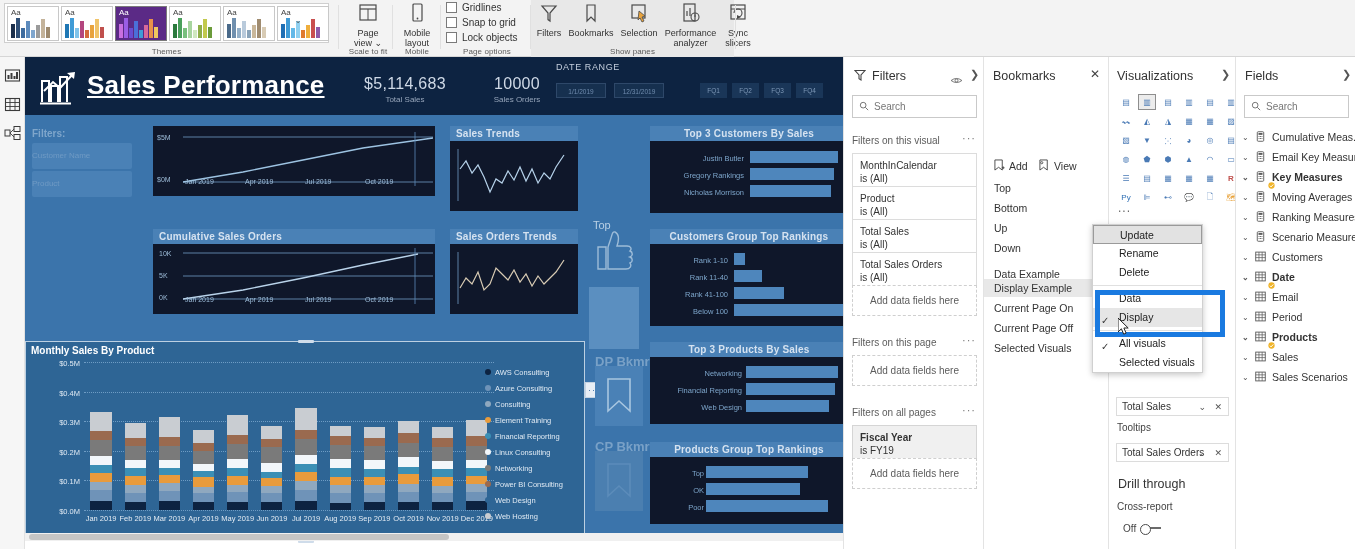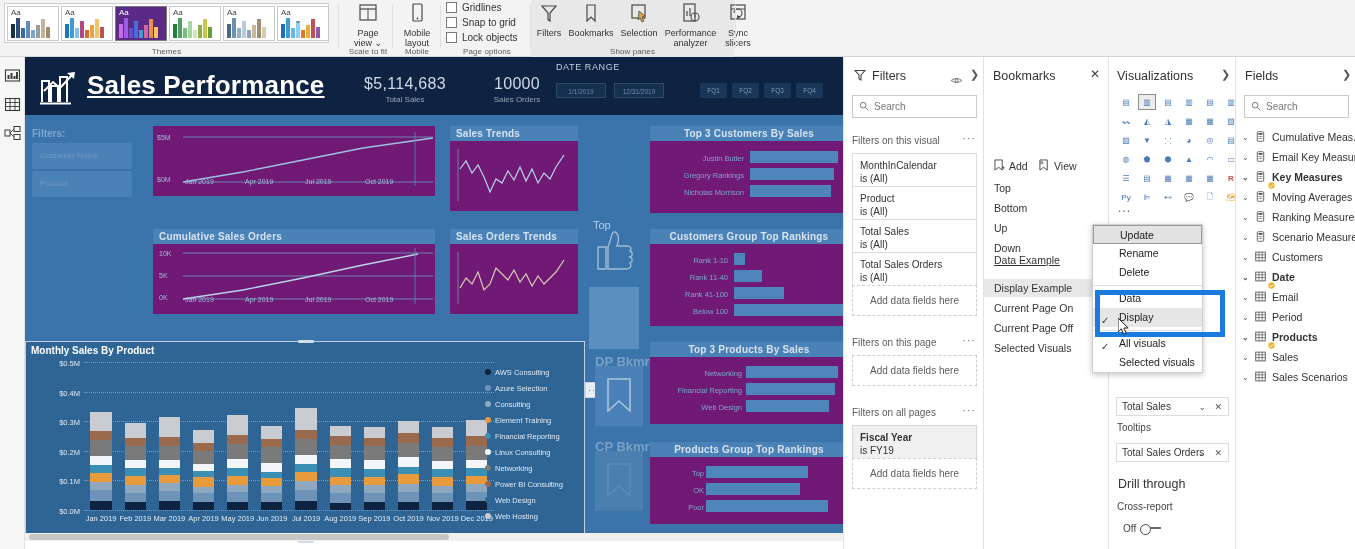--- a/index.html
+++ b/index.html
@@ -93,26 +93,26 @@
   .q-btn {
     position:absolute; top:83px; width:27px; height:15px; background:#1a3658;
     font-size:6.5px; color:#7d97b6; text-align:center; line-height:15px; cursor:pointer;
   }
 
   .panel { position:absolute; }
   .panel-hd {
     font-size:10px; color:#d5e2f0; font-weight:bold;
     background:#4a81b6; padding:2px 6px; letter-spacing:.2px;
   }
-  .panel-bd { background:#701a75; }
+  .panel-bd { background:#0f172a; }
 
   .filt-lbl { position:absolute; left:32px; top:131px; font-size:10px; font-weight:bold; color:#7fa6cb; }
   .slicer {
     position:absolute; left:32px; width:100px; height:26px; background:#4a81b6;
-    border-radius:2px; font-size:8px; color:#6f9ac4; line-height:26px; padding-left:8px; cursor:pointer;
+    border-radius:2px; font-size:8px; color:#6f9ac4; line-height:26px; padding-left:0; cursor:pointer;
   }
 
   .axis-t { position:absolute; font-size:7px; color:#9dbcd8; }
   .hbar-lbl { position:absolute; font-size:7.5px; color:#7da5ca; text-align:right; }
   .hbar { position:absolute; height:13px; background:#4e86bc; }
 
   .vis-icons {
     position:absolute; left:518px; top:325px; display:flex; gap:3px;
   }
   .vis-ic {
@@ -783,21 +783,21 @@
       <div class="xlab" style="left: 396.667px; width: 40.1667px;">Nov 2019</div>
       <div class="xlab" style="left: 430.833px; width: 40.1667px;">Dec 2019</div>
     </div>
   <div class="legend" id="legend">
       <div class="lg-row">
         <span class="lg-dot" style="background: rgb(13, 35, 65);"></span>
         <span>AWS Consulting</span>
       </div>
       <div class="lg-row">
         <span class="lg-dot" style="background: rgb(111, 147, 184);"></span>
-        <span>Azure Selection</span>
+        <span>Azure Consulting</span>
       </div>
       <div class="lg-row">
         <span class="lg-dot" style="background: rgb(143, 168, 191);"></span>
         <span>Consulting</span>
       </div>
       <div class="lg-row">
         <span class="lg-dot" style="background: rgb(232, 155, 60);"></span>
         <span>Element Training</span>
       </div>
       <div class="lg-row">
@@ -912,21 +912,21 @@
           </svg>
       </span>
       <span>View</span>
     </div>
 
     <div id="bookmark-list" style="position:absolute; left:0; top:122px; width:125px;">
         <div class="bmk-item" style="top: 0px; position: absolute;">Top</div>
         <div class="bmk-item" style="top: 20px; position: absolute;">Bottom</div>
         <div class="bmk-item" style="top: 40px; position: absolute;">Up</div>
         <div class="bmk-item" style="top: 60px; position: absolute;">Down</div>
-        <div class="bmk-item" style="top: 72px; position: absolute; text-decoration: underline;">Data Example</div>
+        <div class="bmk-item" style="top: 86px; position: absolute; text-decoration: underline;">Data Example</div>
         <div class="bmk-item sel" style="top: 100px; position: absolute;">Display Example</div>
         <div class="bmk-item" style="top: 120px; position: absolute;">Current Page On</div>
         <div class="bmk-item" style="top: 140px; position: absolute;">Current Page Off</div>
         <div class="bmk-item" style="top: 160px; position: absolute;">Selected Visuals</div>
       </div>
   </div>
 
   <div class="ctx" style="left:1092px; top:224px; width:111px;">
     <div id="ctx-top">
         <div class="ctx-item hl"><span>Update</span></div>

